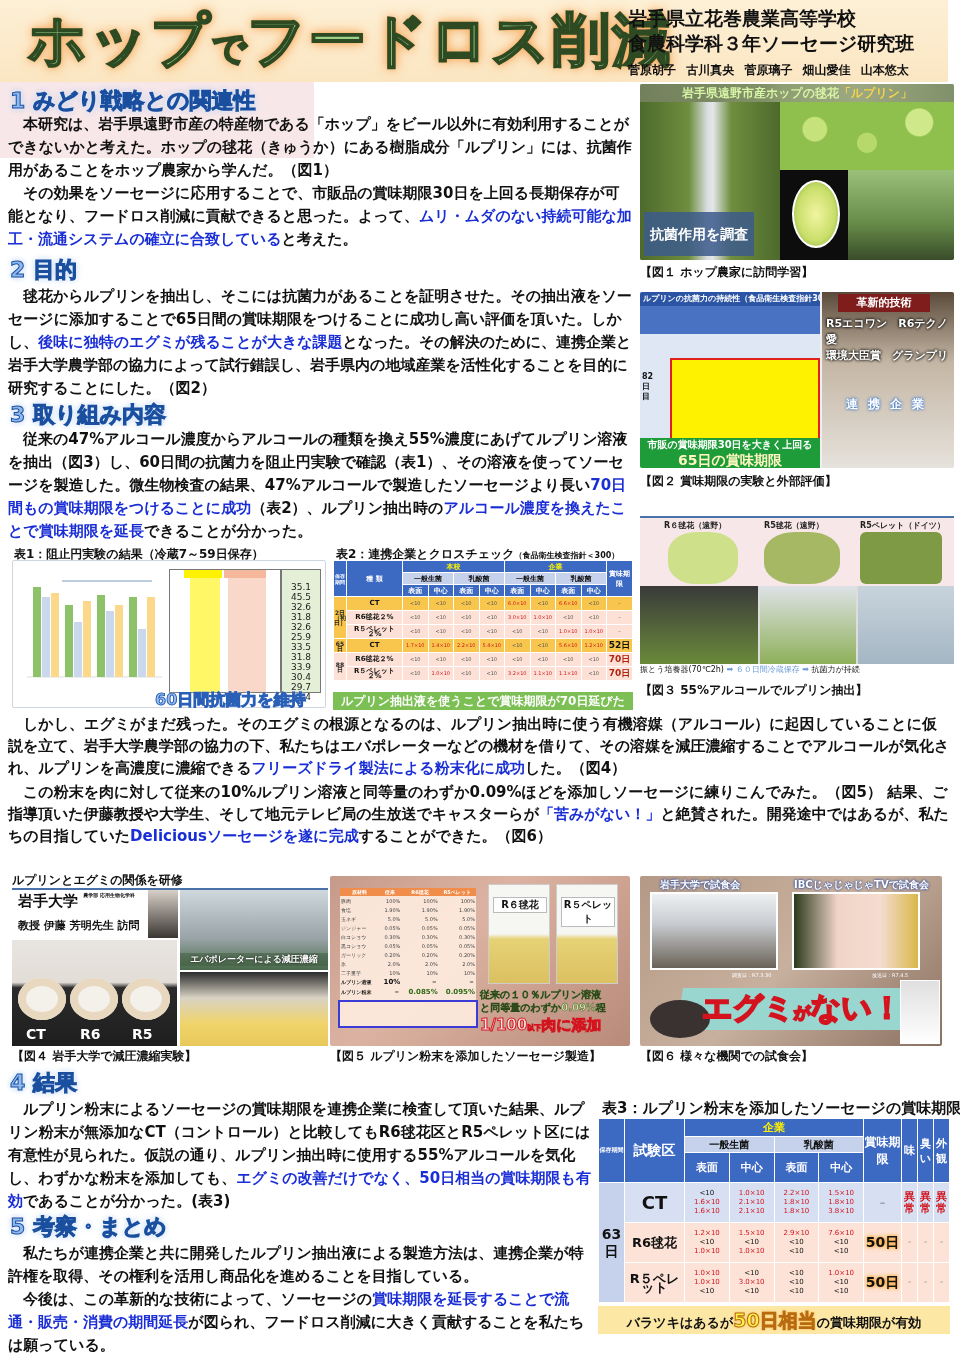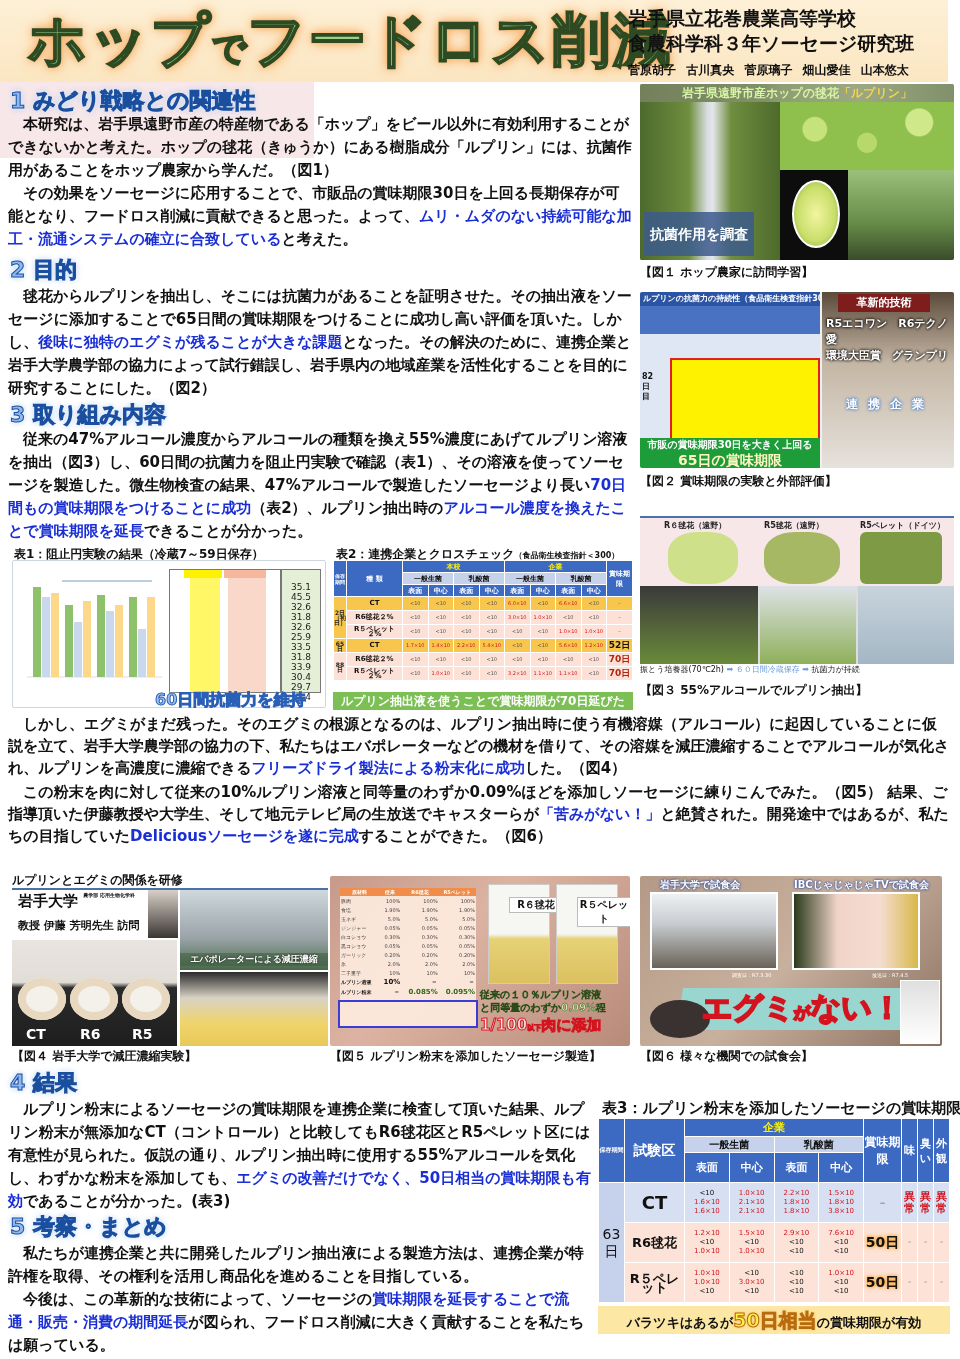--- a/index.html
+++ b/index.html
@@ -153,21 +153,21 @@
     background: linear-gradient(135deg,#c69a8a 0%,#dcb3a2 40%,#b88a7a 100%); }
   .fig5 .tbl { position:absolute; left:10px; top:12px; width:136px; height:140px; background:rgba(255,238,225,.88); }
   .fig5 .tbl table { border-collapse: collapse; width:100%; }
   .fig5 .tbl th { background:#f08d4a; color:#fff; font-size:5px; height:8px; }
   .fig5 .tbl td { font-size:5px; height:9px; color:#444; padding:0 1px; text-align:right; }
   .fig5 .tbl td:first-child { text-align:left; }
   .fig5 .tbl tr.lup td { font-size:7px; color:#111; font-weight:bold; }
   .fig5 .tbl tr.lup td.g { color:#2f6a14; font-size:7px; }
   .fig5 .box { position:absolute; left:8px; top:124px; width:140px; height:28px; border:2px solid #3b3bd6; }
   .fig5 .bag { position:absolute; top:8px; width:62px; height:100px; background:linear-gradient(180deg,#f6f6f2 0%,#f6f6f2 50%,#e6d276 55%,#dcc060 100%); border:1px solid #ccc; }
-  .fig5 .bag span { position:absolute; top:12px; left:20px; width:54px; background:#fff; border:1px solid #bbb; font-size:10px; font-weight:bold; text-align:center; }
+  .fig5 .bag span { position:absolute; top:12px; left:4px; width:54px; background:#fff; border:1px solid #bbb; font-size:10px; font-weight:bold; text-align:center; }
   .fig5 .green { position:absolute; left:150px; top:112px; font-size:10px; color:#cfe8a6; font-weight:bold;
     -webkit-text-stroke:.4px #2e4a1a; line-height:13px; }
   .fig5 .red { position:absolute; left:150px; top:140px; font-size:15px; color:#ffe6e6; font-weight:bold;
     -webkit-text-stroke:1px #d3141e; white-space:nowrap; }
   .fig5 .red small { font-size:7px; }
 
   .fig6 { left: 640px; top: 876px; width: 302px; height: 170px;
     background: linear-gradient(135deg,#b49a86 0%,#c8b09e 50%,#8a7060 100%); }
   .fig6 .lab { position:absolute; top:2px; font-size:10px; font-weight:bold; color:#fff; text-shadow:0 0 2px #2a4aa0, 0 0 3px #2a4aa0; white-space:nowrap; }
   .fig6 .img { position:absolute; top:16px; width:128px; height:78px; border:2px solid #fff; }
@@ -182,21 +182,21 @@
   
   .t3title { position:absolute; left:602px; top:1099px; font-size:15px; font-weight:bold; white-space:nowrap; }
   .t3 { position:absolute; left:598px; top:1118px; width:352px; height:216px; }
   table.t3tbl { border-collapse: collapse; width: 100%; }
   table.t3tbl th { background:#3c69c2; color:#fff; font-weight:bold; border:1px solid #fff; }
   table.t3tbl th.y { color:#fff200; font-size:11px; }
   table.t3tbl td { border:1px solid #fff; text-align:center; font-size:7px; line-height:9px; }
   table.t3tbl td .r { color:#d3141e; }
   .t3 .ctrow td { background:#d6e0f2; }
   .t3 .rrow td { background:#fde3d7; }
-  .t3 .period { background:#c6d2ec !important; font-size:14px; font-weight:normal; line-height:17px; }
+  .t3 .period { background:#c6d2ec !important; font-size:14px; font-weight:bold; line-height:17px; }
   .t3 .name { font-size:13px; font-weight:bold; }
   .t3 .abn { color:#d3141e; font-size:11px; font-weight:bold; line-height:12px; }
   .t3 .days { font-size:14px; font-weight:bold; color:#111; text-shadow:0 0 3px #f7a32a, 0 0 5px #f7a32a; }
   .t3 .footer { position:absolute; left:0; top:188px; width:352px; height:28px; background:#fde7a4;
     font-size:13px; font-weight:bold; text-align:center; line-height:28px; white-space:nowrap; }
   .t3 .footer .big { font-size:19px; color:#fff34a; -webkit-text-stroke:1px #b86a10; text-shadow:0 0 3px #f7a32a;margin-top:13px; }
 </style>
 </head>
 <body>
 

